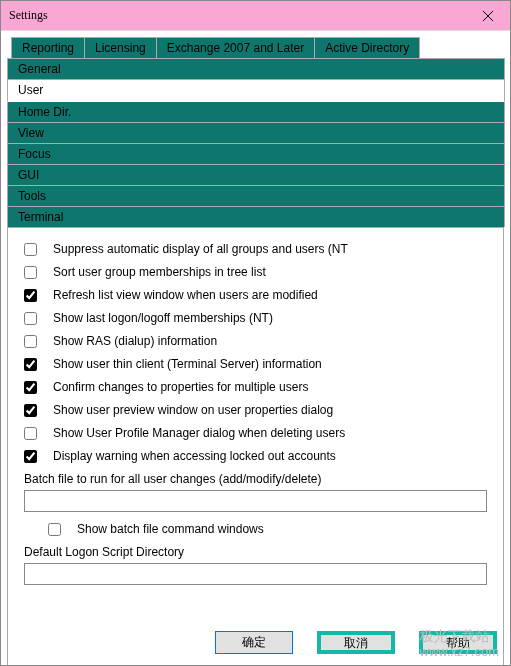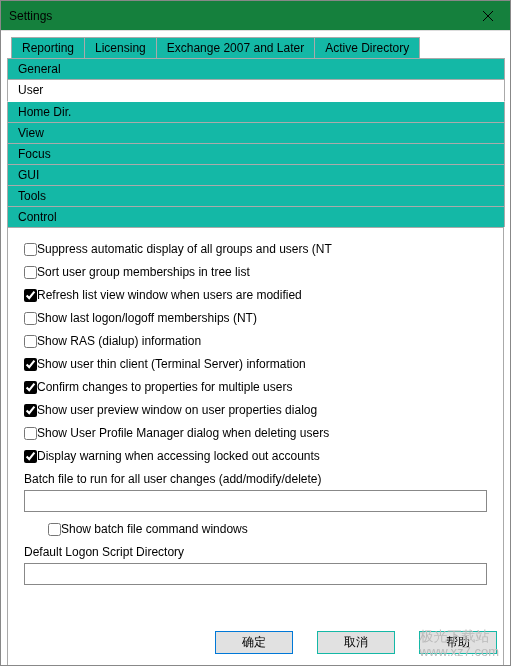--- a/index.html
+++ b/index.html
@@ -11,22 +11,23 @@
   height: 666px;
   overflow: hidden;
   border: 1px solid #888;
 }
 .titlebar {
   display: flex;
   align-items: center;
   justify-content: space-between;
   height: 30px;
   padding: 0 2px 0 8px;
-  background: #15803d;
+  background: #f9a8d4;
   border-bottom: 1px solid #ddd;
+  font-family: Liberation Serif, serif;
 }
 .titlebar .title { font-size: 12px; color: #000; }
 .titlebar .close {
   width: 40px; height: 28px;
   display: flex; align-items: center; justify-content: center;
   cursor: pointer;
 }
 .titlebar .close svg { width: 10px; height: 10px; }
 
 .content {
@@ -39,21 +40,21 @@
 .tabrow {
   display: flex;
   border-bottom: none;
 }
 .tabrow.row1 { margin-left: 4px; }
 .tabrow.row2 { margin-left: 0px; }
 .tabrow.row3 { margin-left: 0px; flex-direction: column; }
 .tab {
   border: 1px solid #aaa;
   border-bottom: none;
-  background: #14b8a6;
+  background: #0f766e;
   padding: 3px 10px;
   font-size: 12px;
   color: #000;
   cursor: pointer;
   position: relative;
   margin-right: -1px;
 }
 .tab.active {
   background: #fff;
   z-index: 5;
@@ -64,21 +65,21 @@
 .panel-border {
   border: 1px solid #aaa;
   padding: 14px 16px 16px 16px;
   min-height: 546px;
 }
 
 .opt {
   display: flex;
   align-items: center;
   margin-bottom: 9px;
-  gap: 0;
+  gap: 16px;
 }
 .opt.indent { margin-left: 24px; }
 .opt input[type="checkbox"] {
   width: 13px; height: 13px;
   accent-color: #000;
 }
 .opt label { font-size: 12px; color: #000; cursor: pointer; }
 
 .section-label {
   font-size: 12px;
@@ -99,21 +100,21 @@
 .footer {
   position: absolute;
   bottom: 12px;
   right: 14px;
   display: flex;
   gap: 24px;
 }
 .btn {
   min-width: 78px;
   height: 23px;
-  border: 1px solid #14b8a6;
+  border: 4px solid #14b8a6;
   background: #e1e1e1;
   font-size: 12px;
   cursor: pointer;
   padding: 0 12px;
 }
 .btn.primary { border: 1px solid #0078d7; }
 
 .watermark {
   position: absolute;
   right: 12px;
@@ -148,21 +149,21 @@
       <div class="tab">Active Directory</div>
     </div>
     <div class="tabrow row3">
       <div class="tab">General</div>
       <div class="tab active">User</div>
       <div class="tab">Home Dir.</div>
       <div class="tab">View</div>
       <div class="tab">Focus</div>
       <div class="tab">GUI</div>
       <div class="tab">Tools</div>
-      <div class="tab">Control</div>
+      <div class="tab">Terminal</div>
     </div>
 
     <div class="panel-border">
 
       <div class="opt">
         <input type="checkbox" style="">
         <label>Suppress automatic display of all groups and users (NT</label>
       </div>
       <div class="opt">
         <input type="checkbox" style="">

